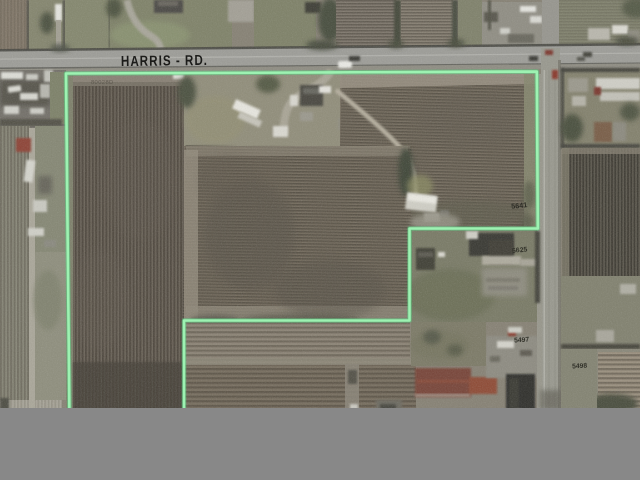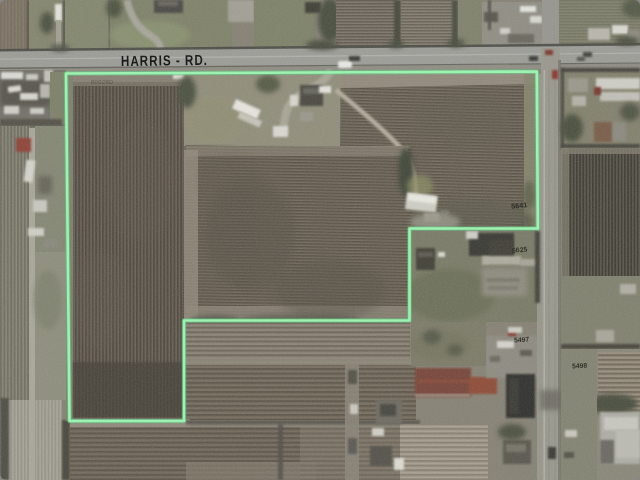--- a/index.html
+++ b/index.html
@@ -1,16 +1,16 @@
 <!DOCTYPE html>
 <html><head>
 <meta charset="utf-8">
 <style>
   html,body{margin:0;padding:0;background:#888;}
-  #stage{width:640px;height:480px;overflow:hidden;position:relative;font-family:"Liberation Sans", sans-serif;border-radius:6px;}
+  #stage{width:640px;height:408px;overflow:hidden;position:relative;font-family:"Liberation Sans", sans-serif;}
 </style>
 </head>
 <body>
 <div id="stage">
 <svg width="640" height="480" viewBox="0 0 640 480">
 <defs>
 
   <pattern id="pv" width="3.4" height="8" patternUnits="userSpaceOnUse">
     <rect width="3.4" height="8" fill="none"></rect>
     <rect x="0" y="0" width="2" height="8" fill="#464037" opacity="0.75"></rect>

